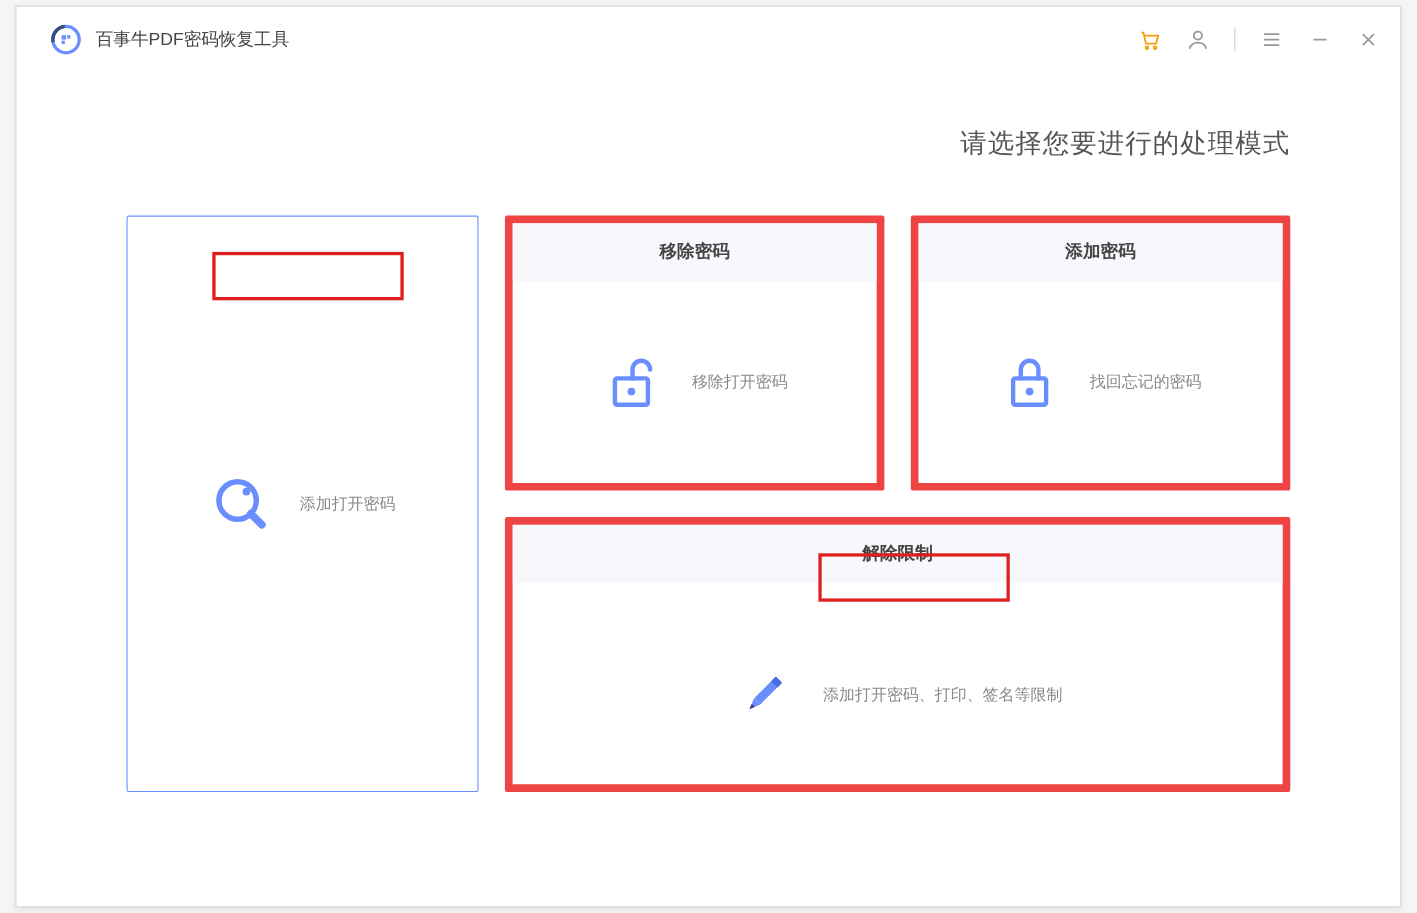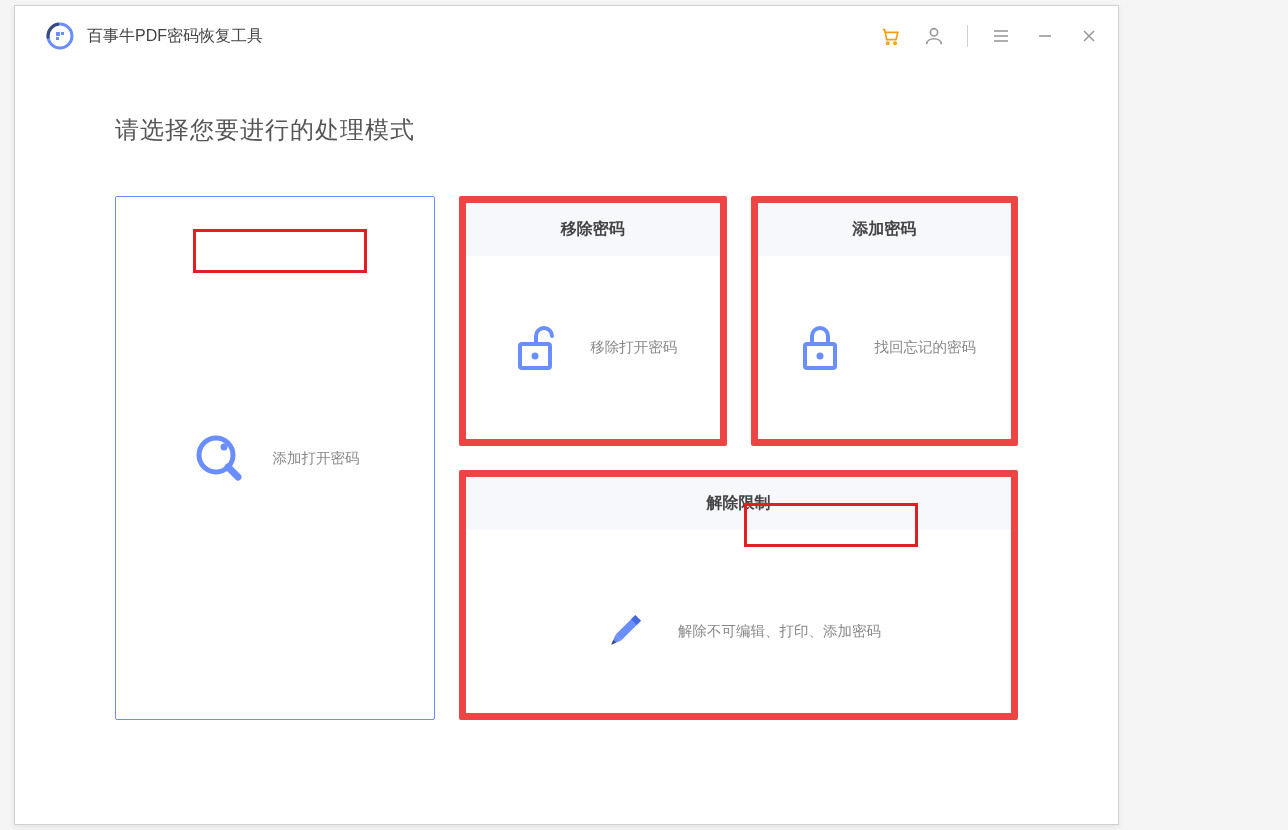--- a/index.html
+++ b/index.html
@@ -10,21 +10,21 @@
     body {
       font-family: "Microsoft YaHei", "PingFang SC", sans-serif;
       background: #f5f5f5;
       width: 1288px;
       height: 830px;
       display: flex;
       align-items: flex-start;
       justify-content: flex-start;
     }
     .app-window {
-      width: 1105px;
+      width: 1260px;
       height: 820px;
       background: #ffffff;
       border: 1px solid #d0d0d0;
       margin: 5px 0 0 14px;
       position: relative;
       box-shadow: 0 2px 6px rgba(0,0,0,0.08);
     }
     .titlebar {
       height: 60px;
       display: flex;
@@ -66,21 +66,21 @@
     .cart-icon { color: #f59e0b; }
     .divider-v {
       width: 1px;
       height: 22px;
       background: #d0d0d0;
     }
     .main-area {
       padding: 48px 100px 40px 100px;
     }
     .main-heading {
-      text-align: left;
+      text-align: right;
       font-size: 24px;
       color: #555;
       font-weight: 400;
       margin-bottom: 50px;
       letter-spacing: 1px;
     }
     .cards-grid {
       display: grid;
       grid-template-columns: 320px 1fr 1fr;
       grid-template-rows: 250px 250px;
@@ -270,21 +270,21 @@
           <span class="card-icon-wrap">
             <svg width="52" height="52" viewBox="0 0 52 52">
               <g transform="rotate(45 26 26)">
                 <rect x="22" y="6" width="8" height="28" fill="#6b8eff" rx="1"></rect>
                 <rect x="22" y="6" width="8" height="6" fill="#4a6ae0"></rect>
                 <polygon points="22,34 30,34 26,44" fill="#6b8eff"></polygon>
                 <polygon points="24,39 28,39 26,44" fill="#3a4a7a"></polygon>
               </g>
             </svg>
           </span>
-          <div class="card-desc">解除不可编辑、打印、添加密码</div>
+          <div class="card-desc">添加打开密码、打印、签名等限制</div>
         </div>
       </div>
 
     </div>
   </div>
 
   <div class="highlight-box hl1"></div>
   <div class="highlight-box hl2"></div>
 
 </div>

